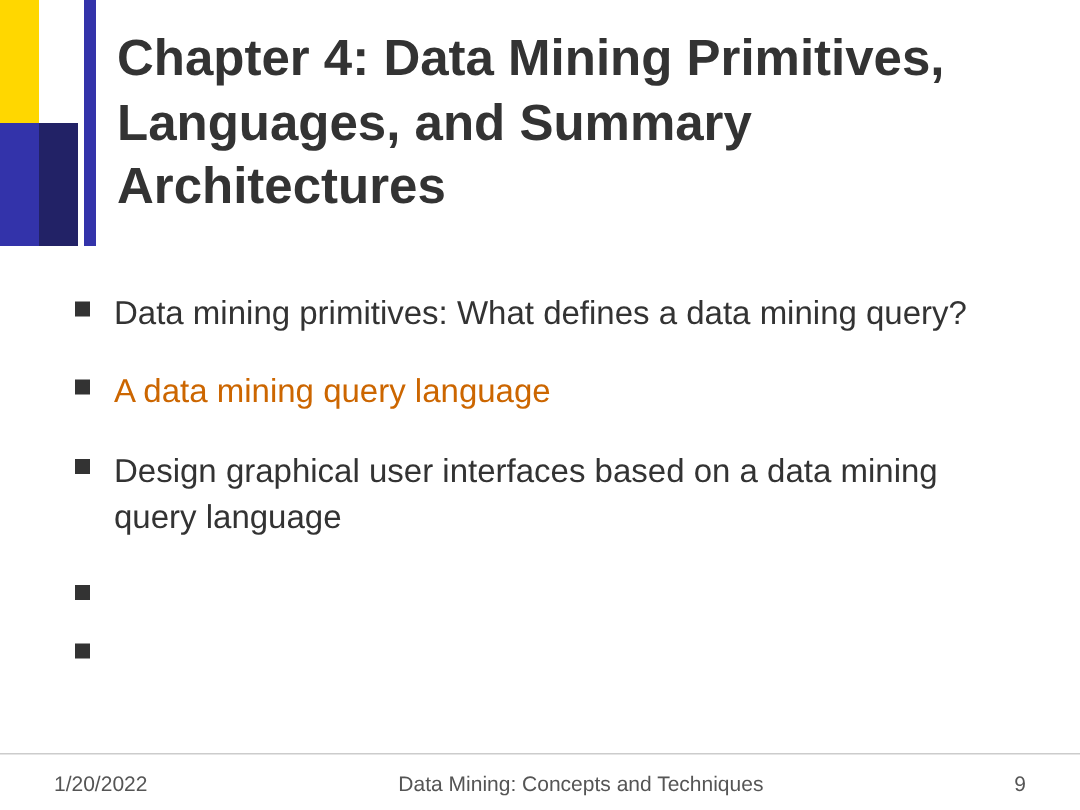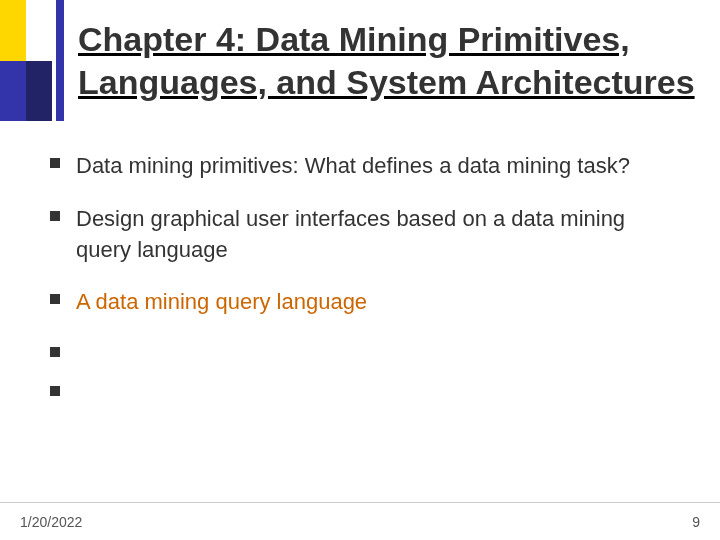--- a/index.html
+++ b/index.html
@@ -29,21 +29,20 @@
     .header {
       display: flex;
       align-items: stretch;
       margin-bottom: 30px;
       min-height: 100px;
     }
 
     .title-block {
       padding: 18px 20px 18px 0;
       flex: 1;
-      text-decoration: underline;
     }
 
     .slide-title {
       font-size: 34px;
       font-weight: bold;
       color: #333333;
       line-height: 1.25;
       font-family: Arial, sans-serif;
     }
 
@@ -81,21 +80,21 @@
     
     .footer {
       position: absolute;
       bottom: 0;
       left: 0;
       right: 0;
       height: 38px;
       display: flex;
       align-items: center;
       justify-content: space-between;
-      padding: 0 20px;
+      padding: 0 36px;
       border-top: 1px solid #cccccc;
     }
 
     .footer-date {
       font-size: 14px;
       color: #555555;
     }
 
     .footer-title {
       font-size: 14px;
@@ -164,50 +163,51 @@
         <div class="deco-cell-blue"></div>
         <div class="deco-cell-darkblue"></div>
       </div>
     </div>
 
     <div class="vertical-bar"></div>
 
     <div class="title-block">
       <div class="slide-title">
         <span>Chapter 4: Data Mining Primitives,</span><br>
-        <span>Languages, and System Architectures</span>
+        <span>Languages, and Summary Architectures</span>
       </div>
     </div>
   </div>
 
   <div class="content">
 
     <div class="bullet-item">
       <div class="bullet-square"></div>
-      <span class="bullet-text">Data mining primitives: What defines a data mining task?</span>
+      <span class="bullet-text">Data mining primitives: What defines a data mining query?</span>
+    </div>
+
+    <div class="bullet-item">
+      <div class="bullet-square"></div>
+      <span class="bullet-text highlight">A data mining query language</span>
     </div>
 
     <div class="bullet-item">
       <div class="bullet-square"></div>
       <span class="bullet-text">Design graphical user interfaces based on a data mining query language</span>
-    </div>
-
-    <div class="bullet-item">
-      <div class="bullet-square"></div>
-      <span class="bullet-text highlight">A data mining query language</span>
     </div>
 
     <div class="bullet-item">
       <div class="bullet-square"></div>
     </div>
 
     <div class="bullet-item">
       <div class="bullet-square"></div>
     </div>
 
   </div>
 
   <div class="footer">
     <span class="footer-date">1/20/2022</span>
+    <span class="footer-title">Data Mining: Concepts and Techniques</span>
     <span class="footer-page">9</span>
   </div>
 
 </div>
 
 </body></html>

